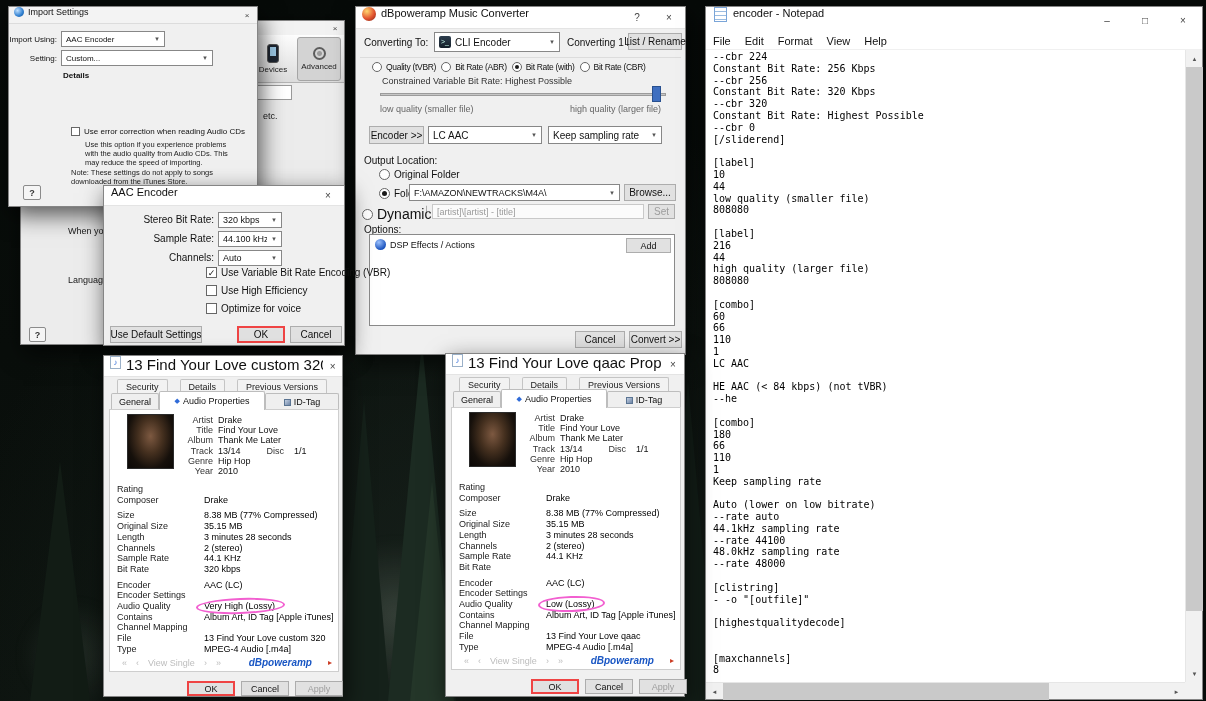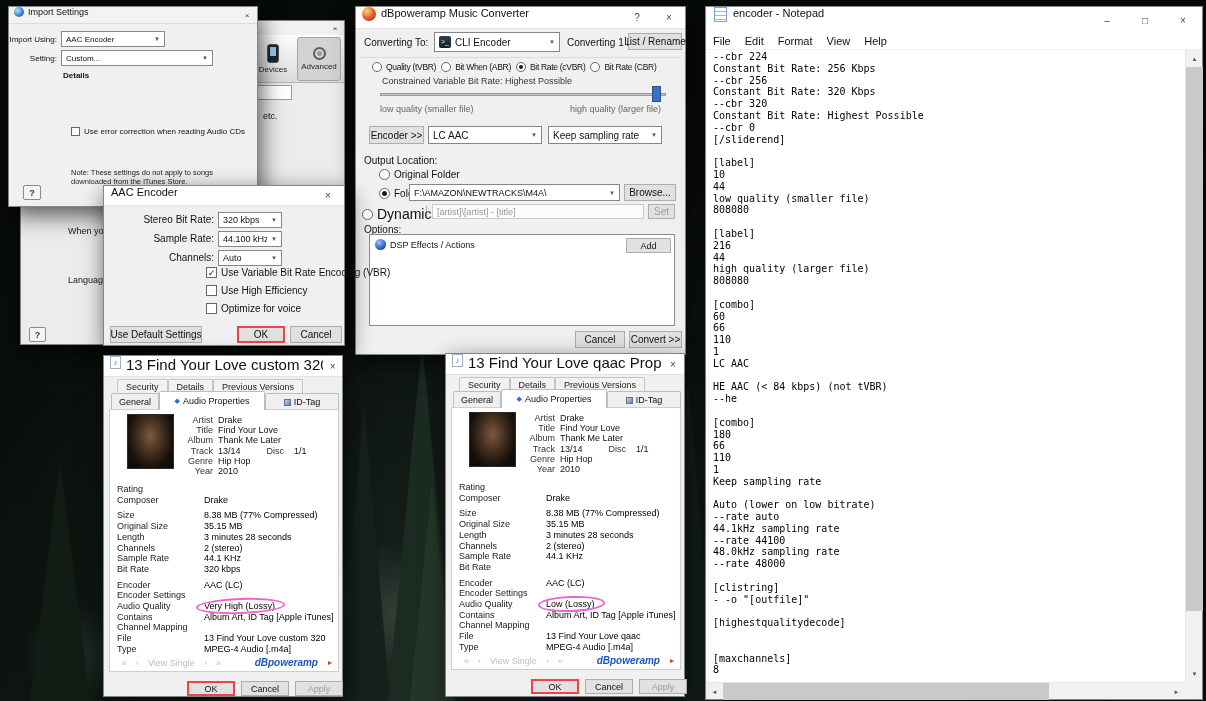--- a/index.html
+++ b/index.html
@@ -87,41 +87,41 @@
 .hscroll{position:absolute;left:0;bottom:0;right:17px;height:17px;background:#f1f1f1;border-top:1px solid #e6e6e6}
 .sarrow{position:absolute;width:17px;height:17px;display:flex;align-items:center;justify-content:center;font-size:6px;color:#555}
 .vthumb{position:absolute;left:0;width:17px;top:17px;height:86%;background:#c9c9c9}
 .hthumb{position:absolute;top:0;height:17px;left:17px;width:68%;background:#c9c9c9}
 .scorner{position:absolute;right:0;bottom:0;width:17px;height:17px;background:#f1f1f1}
 
 .props{width:240px}
 .props .tbar{height:21px}
 .props .ttl{font-size:15px}
 .pvico{width:11px;height:13px;background:#fff;border:1px solid #9ab0c8;margin:0 5px 0 6px;font-size:8px;color:#2f6bd8;display:flex;align-items:center;justify-content:center;flex:none}
-.tabsback{position:absolute;left:13px;top:23px;display:flex;gap:0}
+.tabsback{position:absolute;left:13px;top:23px;display:flex;gap:12px}
 .tab{background:#f2f2f2;border:1px solid #c4c4c4;border-bottom:none;border-radius:2px 2px 0 0;font-size:9px;display:flex;align-items:center;justify-content:center;gap:3px;color:#222;padding:0 8px;height:15px;white-space:nowrap}
 .tabf{position:absolute;top:37px;height:17px;background:#efefef;border:1px solid #bdbdbd;border-bottom:none;border-radius:2px 2px 0 0;font-size:9px;display:flex;align-items:center;justify-content:center;gap:3px;white-space:nowrap}
 .tabf.active{top:35px;height:19px;background:#fff;z-index:3}
 .tagico{width:7px;height:7px;background:linear-gradient(135deg,#c3d0e2,#6d84a6);border:1px solid #5a7492;flex:none}
 .diam{color:#2f6bd8;font-size:7px}
 .pvpage{position:absolute;left:5px;top:53px;width:230px;height:263px;background:#fff;border:1px solid #cecece;z-index:2}
 .pvart{position:absolute;left:17px;top:4px;width:47px;height:55px;border:1px solid #2b2b2b;background:radial-gradient(ellipse at 50% 40%,#7d5941 0%,#45301f 38%,#16100b 72%,#0b0806 100%)}
 .pvtags{position:absolute;left:66px;top:5px;font-size:9px}
 .pvtag{display:flex;line-height:10.2px;white-space:nowrap}
 .pvtag .l{width:37px;text-align:right;margin-right:5px;color:#333}
 .pvtag .l2{margin-left:26px;color:#333}
 .pvtag .v2{margin-left:5px}
 .pvrows{position:absolute;left:7px;top:74px;width:220px;font-size:9px}
 .pvrow{display:flex;line-height:10.7px}
 .pvrow.gap{margin-top:5px}
 .pvrow .l{width:87px;flex:none;color:#222;white-space:nowrap}
 .pvrow .v{white-space:nowrap;color:#000;position:relative}
 .pvrow.circled .v::after{content:"";position:absolute;left:-8px;right:-10px;top:-3px;bottom:-2px;border:2px solid #f25fd0;border-radius:50%;transform:rotate(-2deg)}
 .pvnav{position:absolute;left:12px;bottom:3px;display:flex;gap:9px;color:#bdbdbd;font-size:9px}
-.pvbrand{position:absolute;right:6px;bottom:3px;font-size:10px;font-style:italic;font-weight:bold;color:#1a57c4;display:flex;align-items:center;gap:10px}
+.pvbrand{position:absolute;right:6px;bottom:3px;font-size:10px;font-style:italic;font-weight:bold;color:#1a57c4;display:flex;align-items:center;gap:16px}
 .pvbrand .ba{color:#cc3b22;font-style:normal;font-size:8px}
 .props .btn{font-size:9px}
 </style>
 </head>
 <body>
 
 <div class="bg">
   <div class="glow" style="left:345px;top:520px;width:100px;height:190px;background:radial-gradient(circle,rgba(150,165,150,.25),transparent 70%)"></div>
   <div class="glow" style="left:20px;top:600px;width:110px;height:110px;background:radial-gradient(circle,rgba(120,140,125,.18),transparent 70%)"></div>
   <div class="tree" style="left:338px;bottom:0;border-width:0 26px 300px 26px;border-bottom-color:#15211a"></div>
@@ -168,20 +168,21 @@
   <div class="implbl" style="left:0;top:47px;width:48px">Setting:</div>
   <div class="combo" style="left:52px;top:43px;width:152px">
     <span class="ct">Custom...</span>
     <span class="ca">▾</span>
   </div>
   <div class="implbl" style="left:54px;top:64px;width:60px;text-align:left;font-weight:bold">Details</div>
   <label class="checkbox" style="left:62px;top:120px">
     <span class="cbox"></span>
     <span>Use error correction when reading Audio CDs</span>
   </label>
+  <div class="fineprint" style="left:76px;top:133px;width:154px">Use this option if you experience problems with the audio quality from Audio CDs. This may reduce the speed of importing.</div>
   <div class="fineprint" style="left:62px;top:161px;width:176px">Note: These settings do not apply to songs downloaded from the iTunes Store.</div>
   <div class="helpbtn" style="left:14px;top:178px;width:18px;height:15px">?</div>
 </div>
 
 <div class="win" id="aac" style="z-index:3">
   <div class="tbar">
     <span class="ttl" style="margin-left:7px">AAC Encoder</span>
     <span class="sp"></span>
     <span class="capbtn">×</span>
   </div>
@@ -244,25 +245,25 @@
   <div class="lbl" style="left:211px;top:30px">Converting 1 File</div>
   <div class="btn" style="left:272px;top:26px;width:54px;height:17px">List / Rename</div>
   <div class="sepline" style="top:50px"></div>
   <div class="rmodes">
       <label class="radio">
       <span class="rdot" style="width:10px;height:10px"></span>
       <span>Quality (tVBR)</span>
     </label>
       <label class="radio">
       <span class="rdot" style="width:10px;height:10px"></span>
-      <span>Bit When (ABR)</span>
+      <span>Bit Rate (ABR)</span>
     </label>
       <label class="radio checked">
       <span class="rdot" style="width:10px;height:10px"></span>
-      <span>Bit Rate (cVBR)</span>
+      <span>Bit Rate (with)</span>
     </label>
       <label class="radio">
       <span class="rdot" style="width:10px;height:10px"></span>
       <span>Bit Rate (CBR)</span>
     </label>
     </div>
   <div class="lbl" style="left:26px;top:69px;font-size:9px;color:#333">Constrained Variable Bit Rate: Highest Possible</div>
   <div class="slider-track"></div>
   <div class="slider-thumb"></div>
   <div class="slbl" style="left:24px;top:97px">low quality (smaller file)</div>

